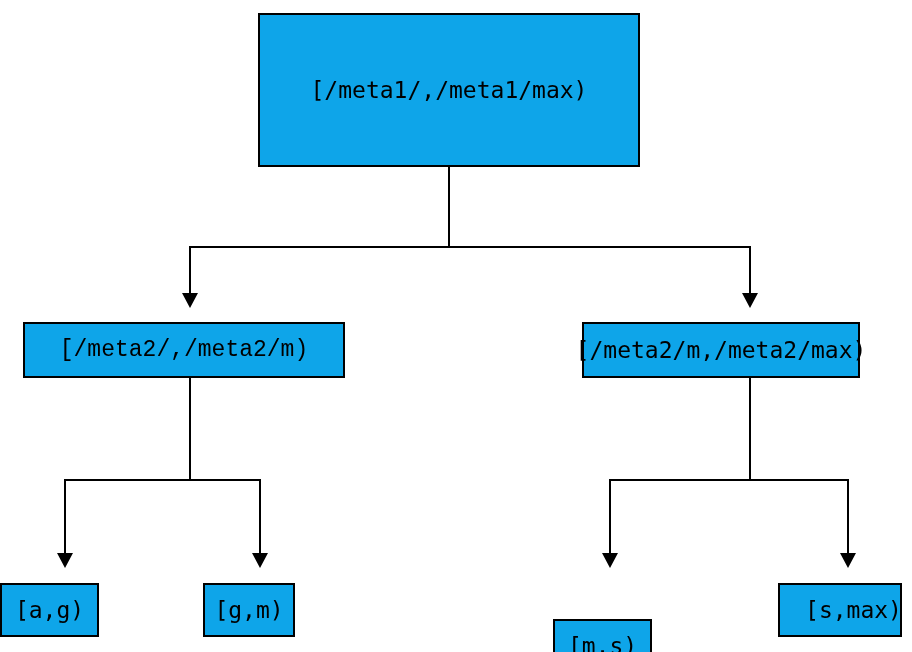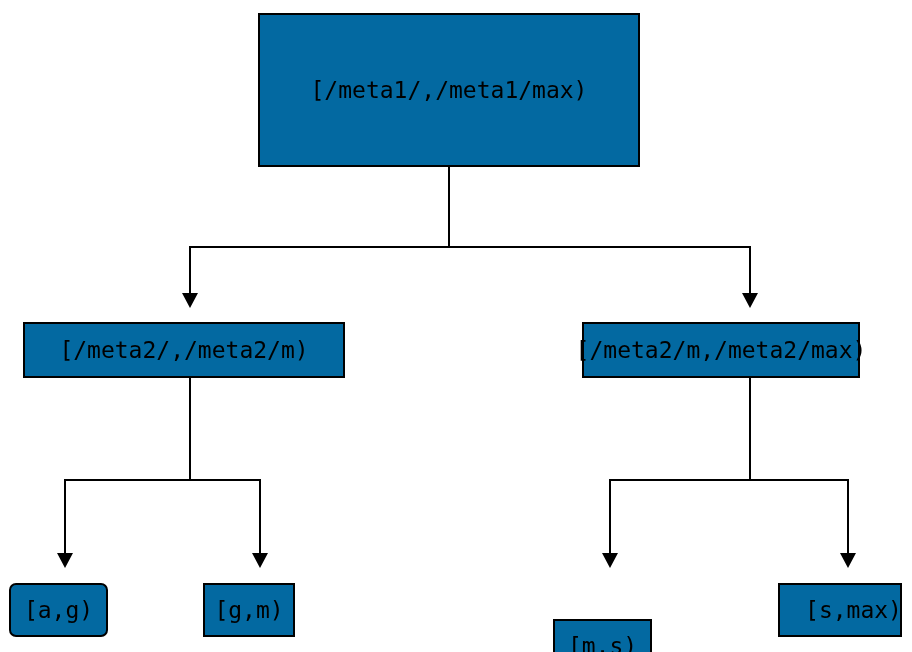--- a/index.html
+++ b/index.html
@@ -30,32 +30,32 @@
     stroke-width: 2;
   }
   .connectors polygon {
     fill: #000000;
     stroke: none;
   }
   .node {
     position: absolute;
     box-sizing: border-box;
     border: 2px solid #000000;
-    background: #0369a1;
+    background: #0ea5e9;
     display: flex;
     align-items: center;
     justify-content: center;
     font-size: 23px;
     line-height: 1;
     white-space: nowrap;
   }
   .node-root   { left: 258px; top: 13px;  width: 382px; height: 154px; }
-  .node-left   { left: 23px;  top: 322px; width: 322px; height: 56px; }
+  .node-left   { left: 23px;  top: 322px; width: 322px; height: 56px; font-family: Liberation Mono, monospace; }
   .node-right  { left: 582px; top: 322px; width: 278px; height: 56px; }
-  .leaf-ag     { left: 9px;   top: 583px; width: 99px;  height: 54px; border-radius: 7px; }
+  .leaf-ag     { left: 0;   top: 583px; width: 99px;  height: 54px; }
   .leaf-gm     { left: 203px; top: 583px; width: 92px;  height: 54px; }
   .leaf-ms     { left: 553px; top: 583px; width: 99px;  height: 54px; margin-top: 36px; }
   .leaf-smax   { left: 778px; top: 583px; width: 124px; height: 54px; padding-left: 27px; }
 </style>
 </head>
 <body>
 
 <div class="canvas">
 
   <svg class="connectors" viewBox="0 0 912 652" xmlns="http://www.w3.org/2000/svg">

